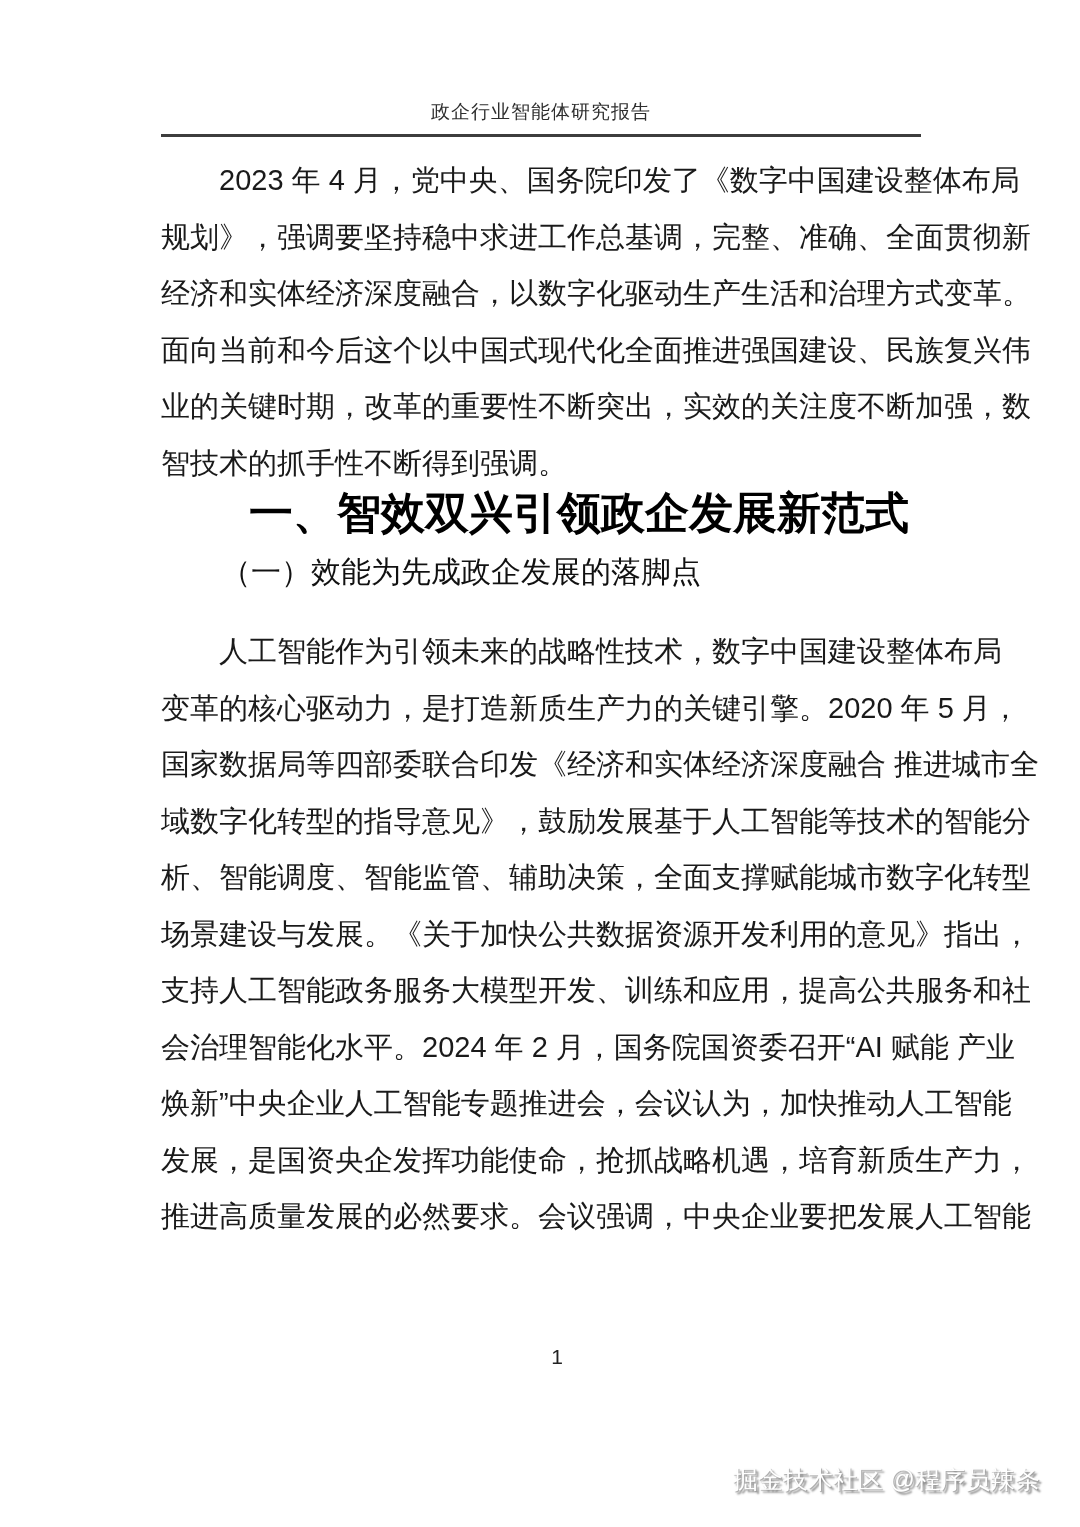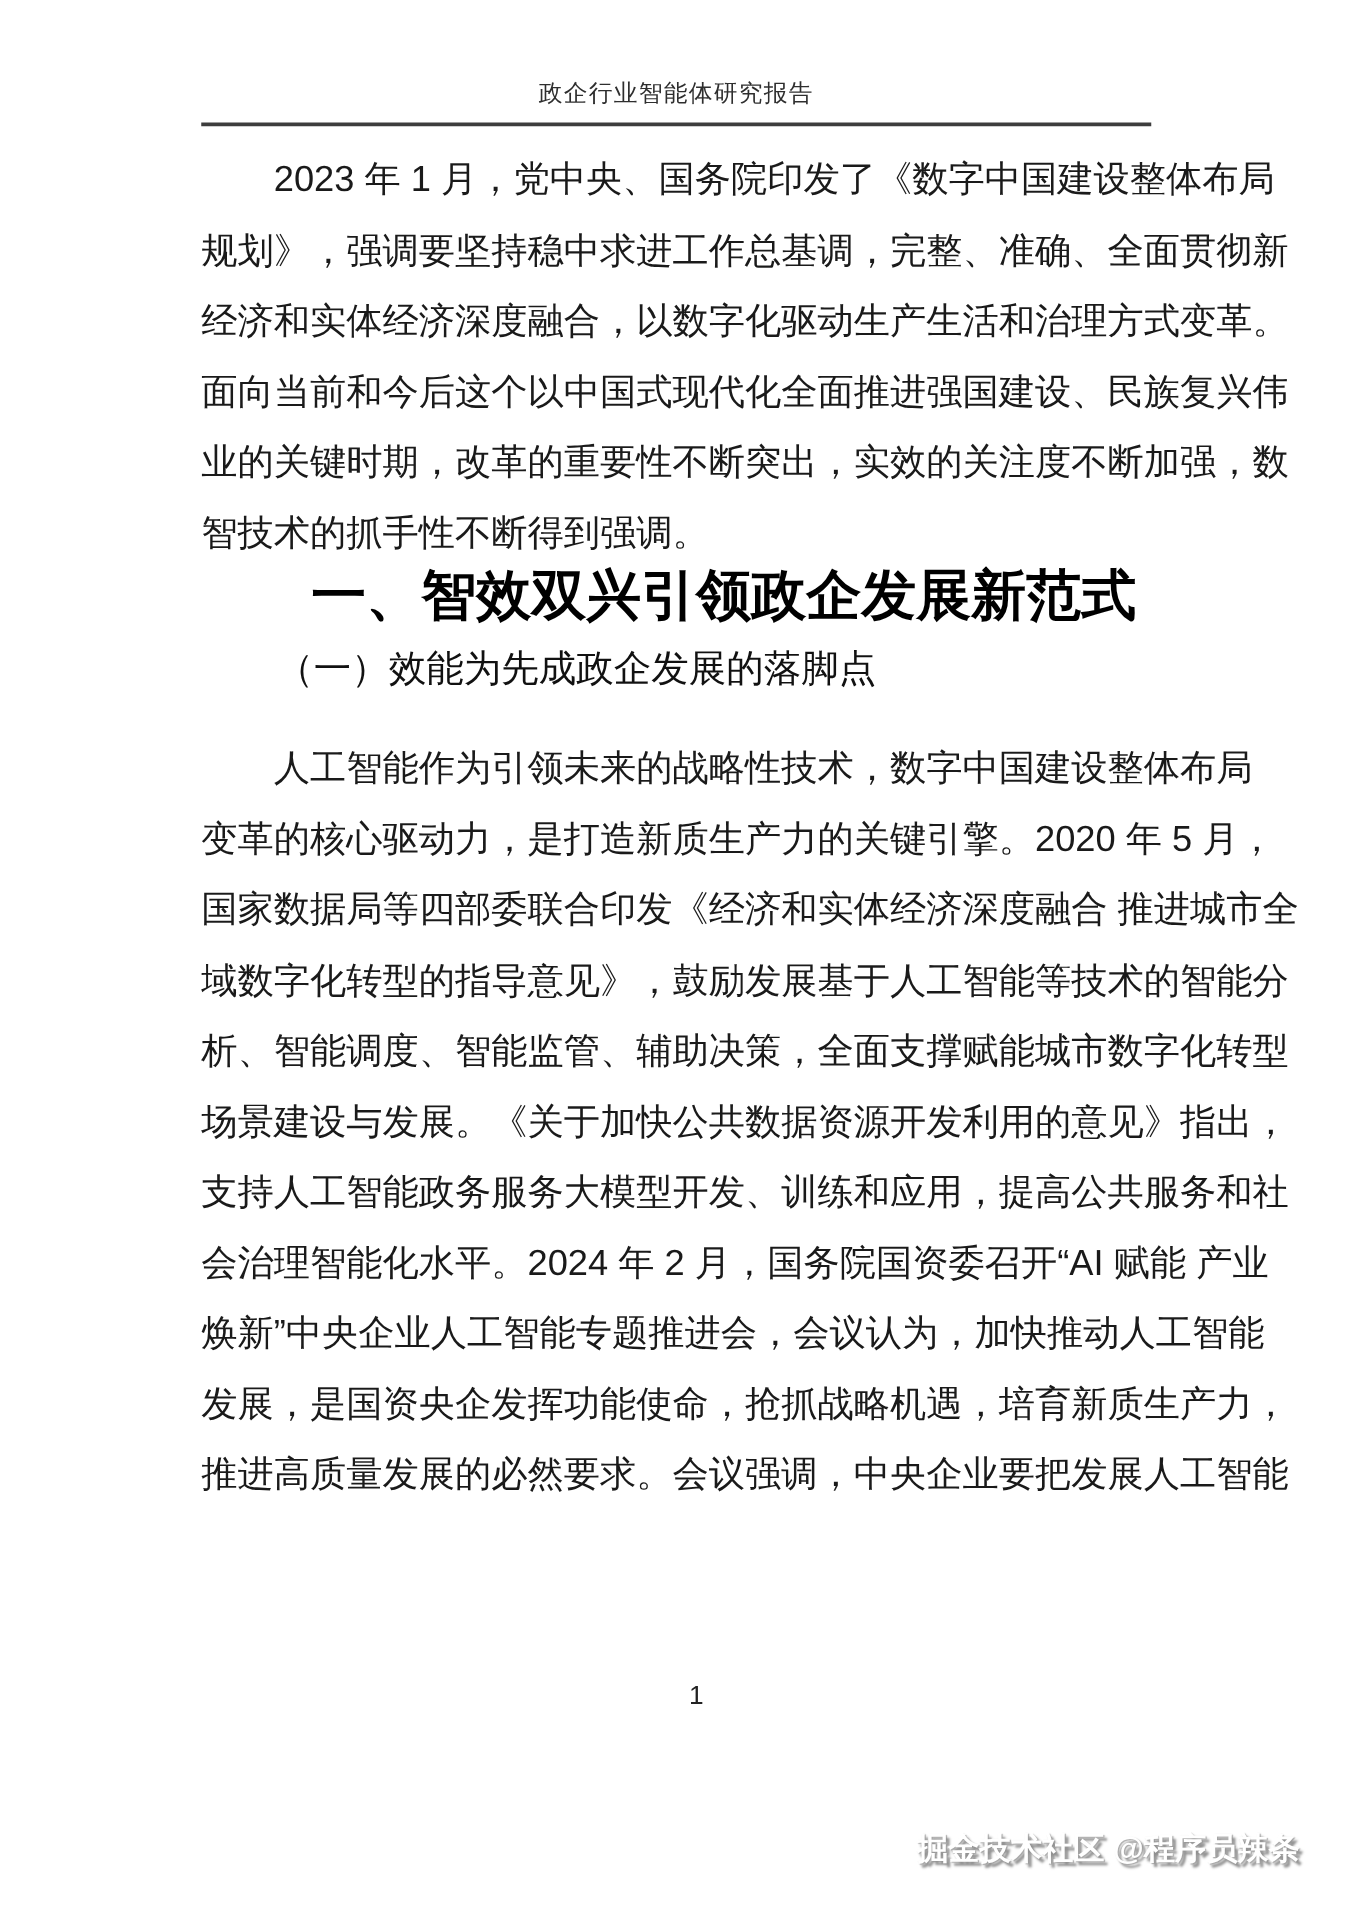--- a/index.html
+++ b/index.html
@@ -17,21 +17,21 @@
     font-family: "Liberation Sans", "DejaVu Sans", sans-serif;
     color: #1a1a1a;
   }
   .doc-column {
     position: absolute;
     left: 161px;
     top: 0;
     width: 760px;
   }
   .header-title {
-    padding-top: 63px;
+    padding-top: 99px;
     font-size: 19px;
     line-height: 26px;
     text-align: center;
     color: #2e2e2e;
     font-weight: 400;
     letter-spacing: 1px;
   }
   .header-rule {
     height: 0;
     border-top: 3px solid #3d3d3d;
@@ -81,39 +81,39 @@
     text-align: center;
     font-size: 21px;
     color: #222222;
   }
   .watermark {
     position: absolute;
     right: 40px;
     top: 1462px;
     font-size: 25px;
     line-height: 34px;
-    font-weight: 700;
+    font-weight: 400;
     color: #ffffff;
     text-shadow: 3px 3px 2px #8f8f8f, 1px 1px 1px #a8a8a8;
     white-space: nowrap;
     text-align: center;
   }
 </style>
 </head>
 <body>
 
 <div class="page">
   <div class="doc-column">
 
     <div class="header-title">政企行业智能体研究报告</div>
 
     <div class="header-rule"></div>
 
     <div class="para para1">
-        <div class="line first">2023 年 1 月，党中央、国务院印发了《数字中国建设整体布局</div>
+        <div class="line first">2023 年 4 月，党中央、国务院印发了《数字中国建设整体布局</div>
         <div class="line">规划》，强调要坚持稳中求进工作总基调，完整、准确、全面贯彻新</div>
         <div class="line">经济和实体经济深度融合，以数字化驱动生产生活和治理方式变革。</div>
         <div class="line">面向当前和今后这个以中国式现代化全面推进强国建设、民族复兴伟</div>
         <div class="line">业的关键时期，改革的重要性不断突出，实效的关注度不断加强，数</div>
         <div class="line flush-last">智技术的抓手性不断得到强调。</div>
       </div>
 
     <h1 class="section-heading">一、智效双兴引领政企发展新范式</h1>
 
     <h2 class="subsection-heading">（一）效能为先成政企发展的落脚点</h2>

